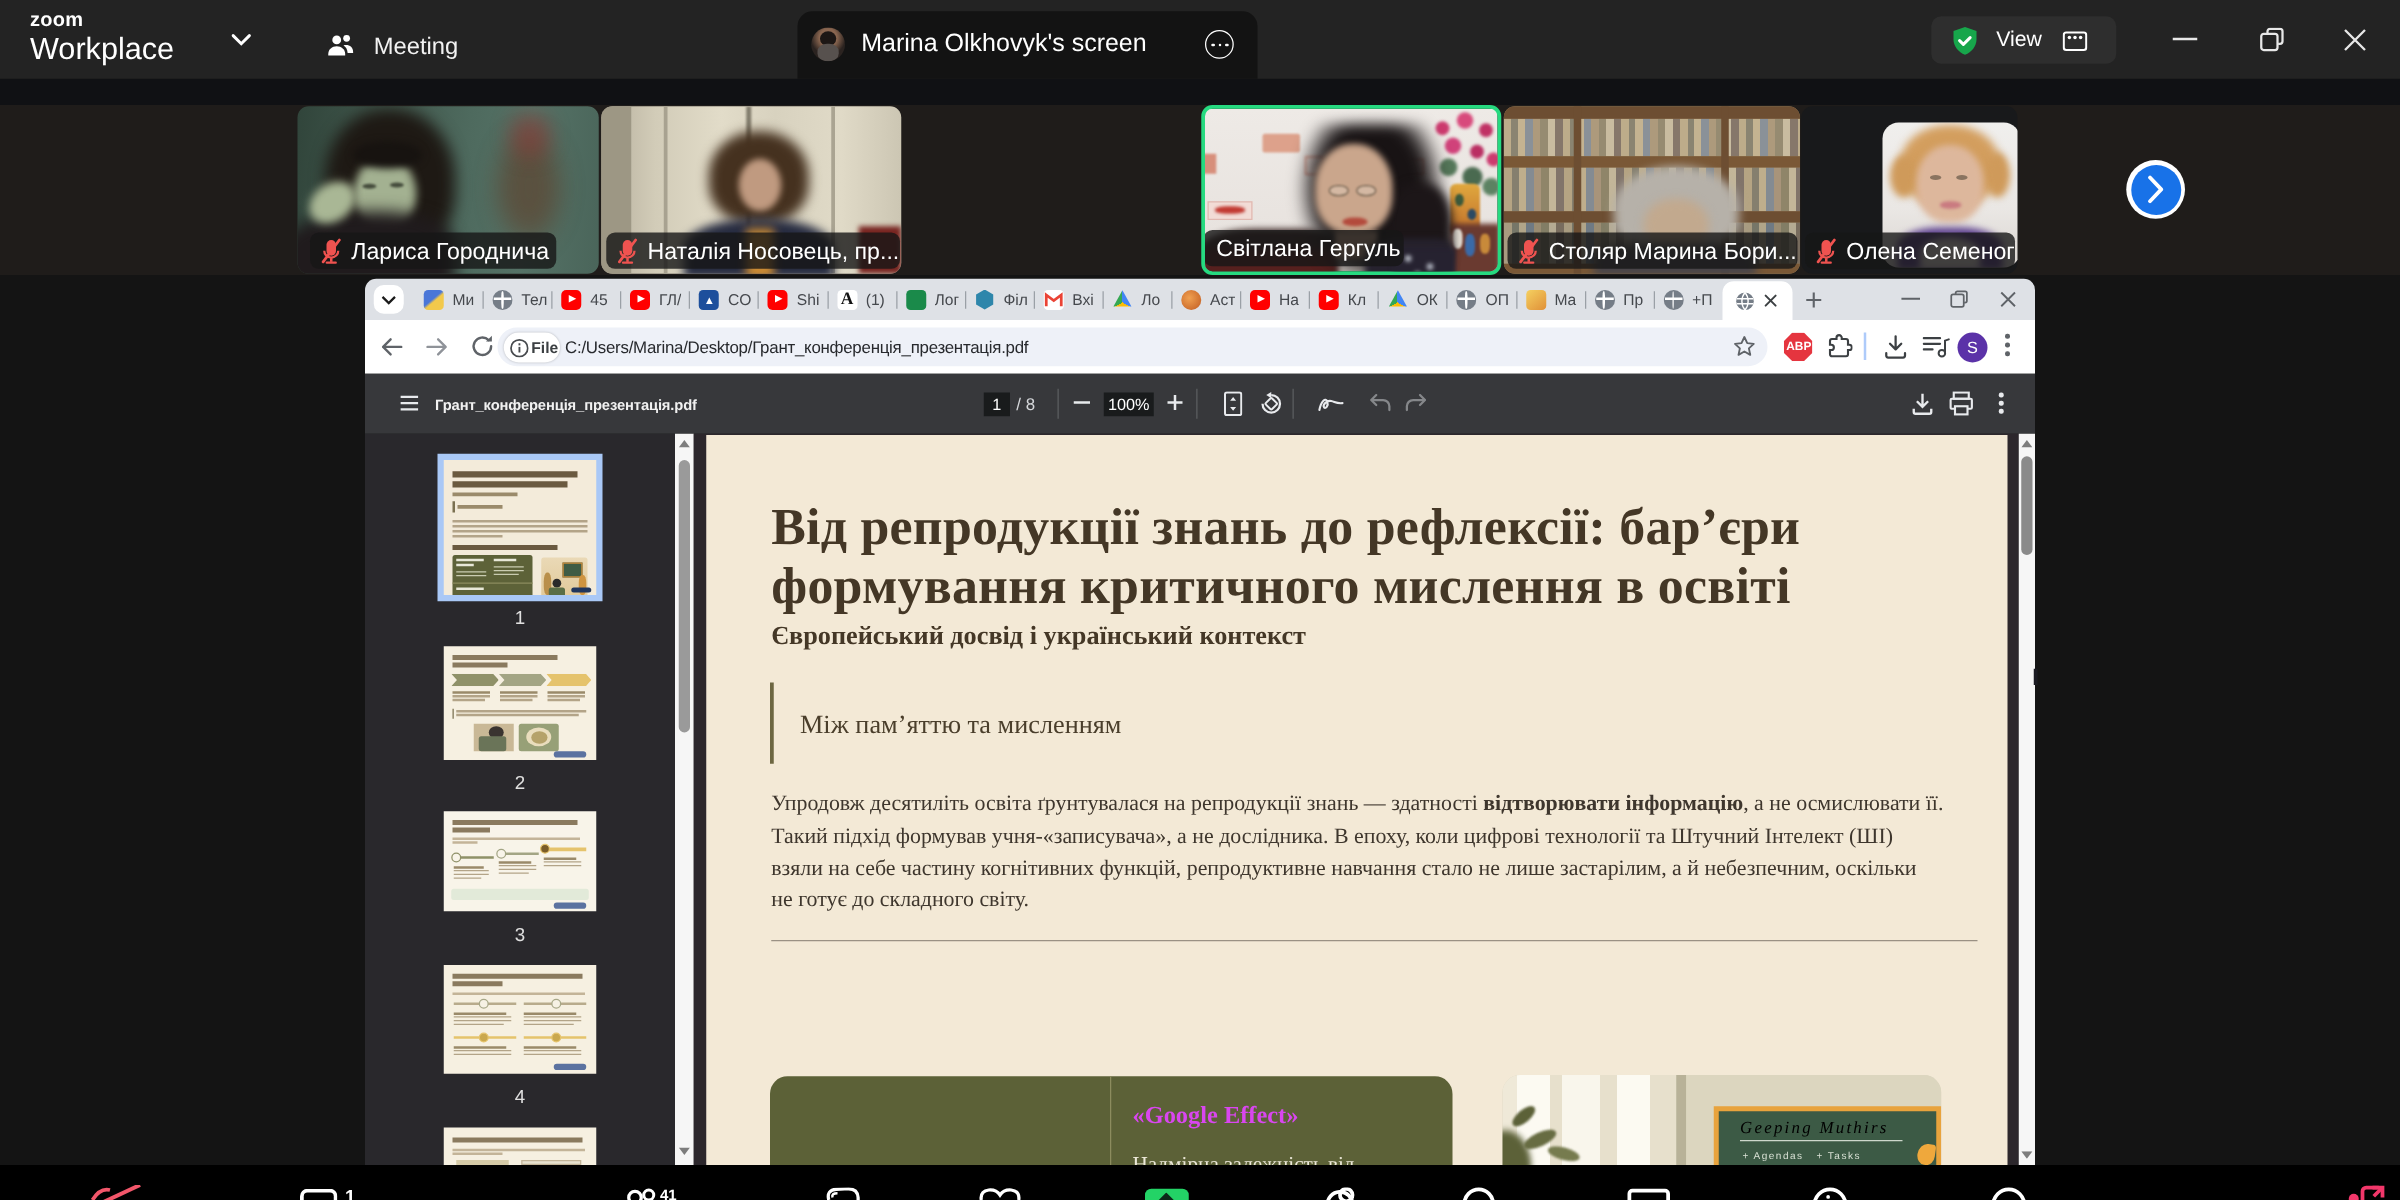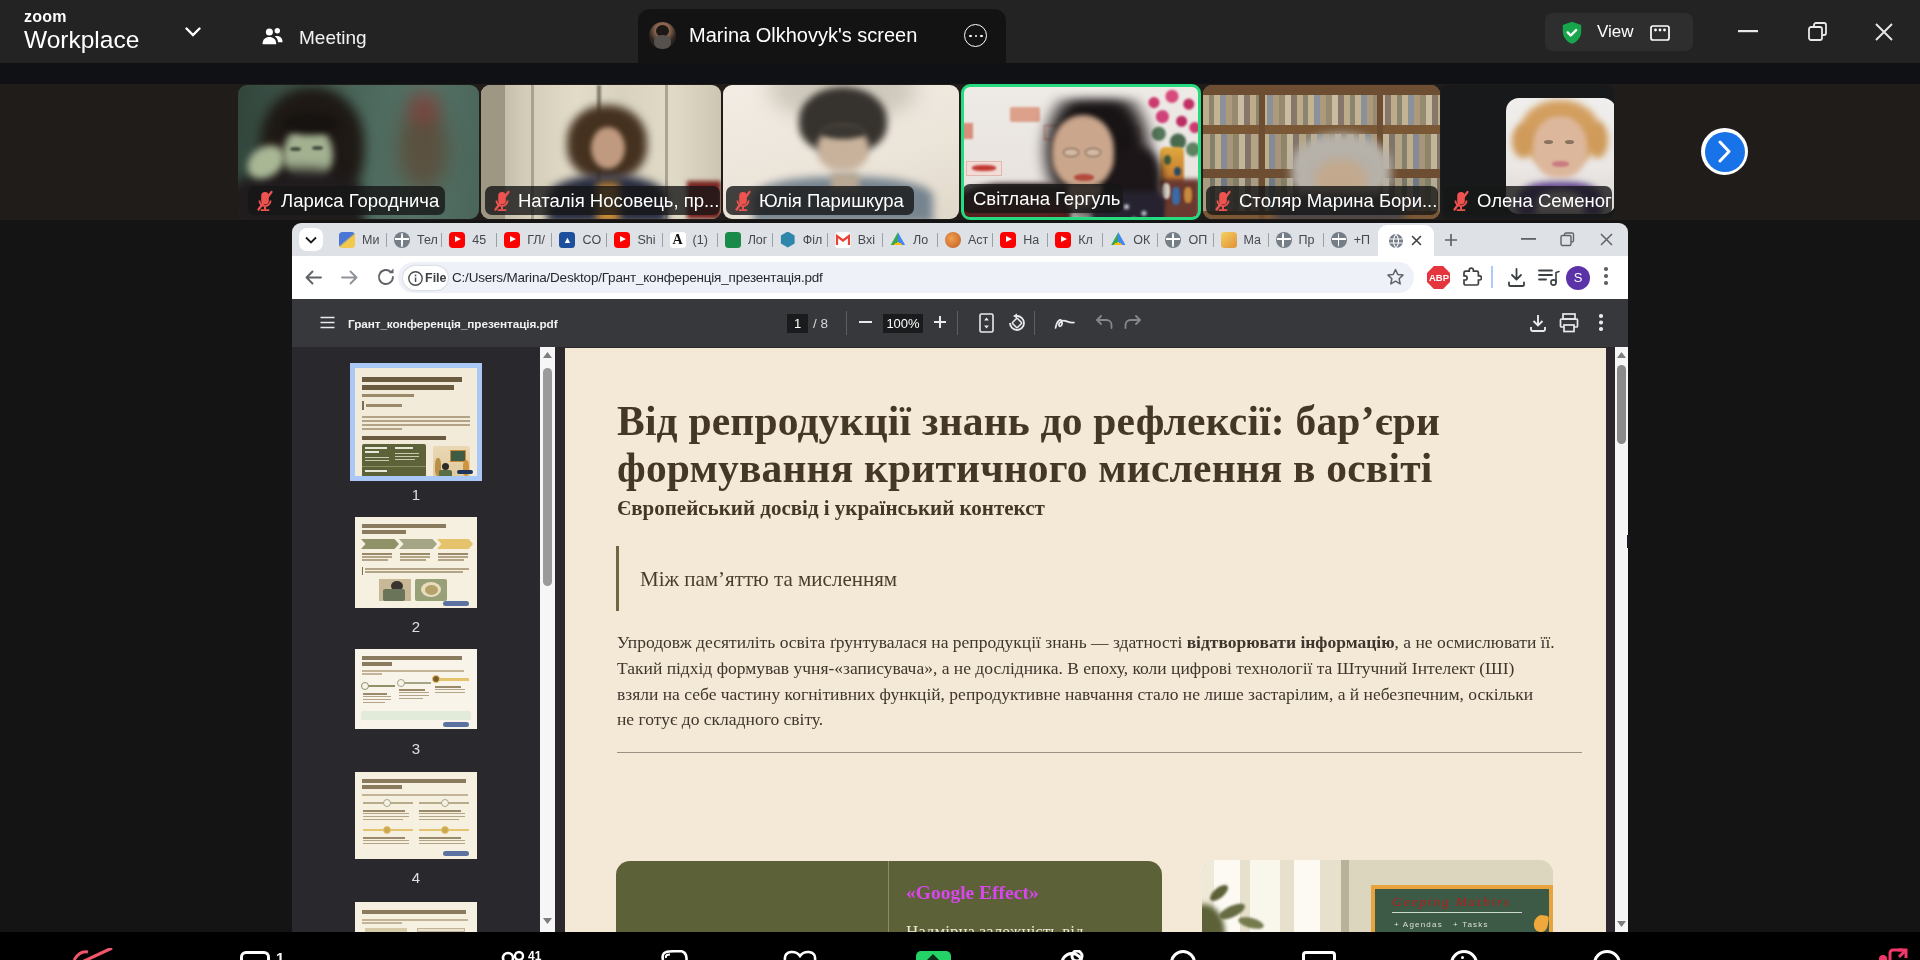--- a/index.html
+++ b/index.html
@@ -193,40 +193,20 @@
             <path d="M3.5 10.5a6.5 6.5 0 0 0 13 0h-1.8a4.7 4.7 0 0 1-9.4 0z"></path>
             <rect x="9" y="16.5" width="2" height="3"></rect>
             <rect x="5.5" y="19.2" width="9" height="1.8" rx=".9"></rect>
           </g>
           <path d="M16.5 2 L3.5 19.5" stroke="#ef5350" stroke-width="2.2" stroke-linecap="round"></path>
         </svg>
       <span class="nm">Лариса Городнича</span>
     </div>
   </div>
 
-  <div class="abs tile" style="left:723px;width:236px;background:linear-gradient(165deg,#f2ece4 0%,#ece5da 55%,#e0d8ca 100%);">
-    <div class="abs" style="left:40px;top:-30px;width:160px;height:70px;background:radial-gradient(ellipse at 50% 50%,#cfc9bd 0 55%,rgba(255,255,255,0) 75%);filter:blur(8px);"></div>
-    <div class="abs" style="left:76px;top:2px;width:88px;height:66px;border-radius:50% 50% 42% 42%;background:#36322d;filter:blur(3.5px);"></div>
-    <div class="abs" style="left:94px;top:42px;width:52px;height:44px;border-radius:46%;background:#c8b29c;filter:blur(3px);"></div>
-    <div class="abs" style="left:96px;top:38px;width:48px;height:16px;border-radius:50%;background:#3a3631;filter:blur(2.5px);"></div>
-    <div class="abs" style="left:30px;top:92px;width:180px;height:46px;border-radius:42% 42% 0 0;background:#76848f;filter:blur(4px);"></div>
-    <div class="abs" style="left:108px;top:88px;width:28px;height:18px;background:#b9a893;filter:blur(3px);"></div>
-    <div class="vlabel" style="left:3px;width:188px;">
-      <svg width="20" height="22" viewBox="0 0 20 22">
-          <g fill="#ef5350">
-            <rect x="6.2" y="2" width="7.6" height="12.5" rx="3.8"></rect>
-            <path d="M3.5 10.5a6.5 6.5 0 0 0 13 0h-1.8a4.7 4.7 0 0 1-9.4 0z"></path>
-            <rect x="9" y="16.5" width="2" height="3"></rect>
-            <rect x="5.5" y="19.2" width="9" height="1.8" rx=".9"></rect>
-          </g>
-          <path d="M16.5 2 L3.5 19.5" stroke="#ef5350" stroke-width="2.2" stroke-linecap="round"></path>
-        </svg>
-      <span class="nm">Юлія Паришкура</span>
-    </div>
-  </div>
 
   <div class="abs tile" style="left:961px;top:84px;width:240px;height:136px;border:3.5px solid #26da80;background:linear-gradient(180deg,#eeeae6 0%,#e8e3df 75%,#d8d2cc 100%);">
     <div class="abs" style="left:46px;top:20px;width:30px;height:15px;background:#dc9a82;border-radius:2px;filter:blur(1px);opacity:.9;"></div>
     <div class="abs" style="left:-3px;top:36px;width:12px;height:16px;background:#d4806a;filter:blur(1px);opacity:.85;"></div>
     <div class="abs" style="left:2px;top:74px;width:36px;height:15px;background:#f2dcd6;border:1px solid #e0b8b0;filter:blur(.5px);"></div>
     <div class="abs" style="left:8px;top:78px;width:24px;height:6px;background:#c23a32;filter:blur(1.2px);border-radius:40%;"></div>
     <div class="abs" style="left:80px;top:38px;width:15px;height:15px;background:#f0e4de;border:1px solid #d4826e;filter:blur(1.3px);"></div>
     <div class="abs" style="left:162px;top:40px;width:13px;height:13px;background:#f0e4de;border:1px solid #d4826e;filter:blur(1.3px);"></div>
     <div class="abs" style="left:178px;top:0px;width:60px;height:78px;background:
       radial-gradient(circle at 20% 20%,#cc3a6e 0 5px,transparent 6px),
@@ -687,21 +667,21 @@
     <div class="abs" style="left:0;top:0;width:146px;height:72px;background:
       linear-gradient(90deg,#efe9d8 0 12px,#fcfaf2 12px 38px,#e7e0cc 38px 48px,#f9f6ec 48px 78px,#e7e0cc 78px 92px,#fcfaf2 92px 118px,#e7e0cc 118px 146px);"></div>
     <div class="abs" style="left:139px;top:0;width:8px;height:72px;background:#b8b298;"></div>
     <div class="abs" style="left:147px;top:0;width:204px;height:72px;background:#dcd6bf;"></div>
     <div class="abs" style="left:-8px;top:40px;width:34px;height:42px;background:radial-gradient(ellipse at 30% 80%,#5c6138 0 55%,transparent 68%);filter:blur(2px);"></div>
     <div class="abs" style="left:16px;top:46px;width:28px;height:11px;border-radius:50%;background:#676c42;transform:rotate(-25deg);filter:blur(1px);"></div>
     <div class="abs" style="left:36px;top:58px;width:26px;height:10px;border-radius:50%;background:#767b4e;transform:rotate(15deg);filter:blur(1px);"></div>
     <div class="abs" style="left:6px;top:28px;width:22px;height:10px;border-radius:50%;background:#5c6138;transform:rotate(-40deg);filter:blur(1px);"></div>
     <div class="abs" style="left:169px;top:25px;width:182px;height:47px;background:#e8a33d;"></div>
     <div class="abs" style="left:173px;top:29px;width:174px;height:43px;background:#3c5a45;"></div>
-    <div class="abs serif" style="left:190px;top:34px;width:150px;color:#b91c1c;font-size:13.5px;letter-spacing:1.8px;font-style:italic;">Geeping Muthirs</div>
+    <div class="abs serif" style="left:190px;top:34px;width:150px;color:#000000;font-size:13.5px;letter-spacing:1.8px;font-style:italic;">Geeping Muthirs</div>
     <div class="abs" style="left:190px;top:52px;width:130px;height:1.2px;background:#cdd8cc;"></div>
     <div class="abs" style="left:192px;top:60px;color:#d8e0d4;font-size:8px;letter-spacing:1.2px;">+ Agendas&nbsp;&nbsp;&nbsp;+ Tasks</div>
     <div class="abs" style="left:332px;top:55px;width:14px;height:17px;background:#efa83c;border-radius:60% 20% 50% 50%;transform:rotate(8deg);"></div>
   </div>
 
   <div class="abs" id="botbar">
     <svg class="abs" style="left:72px;top:16px" width="42" height="14" viewBox="0 0 42 14">
         <path d="M2 12 Q8 2 16 4" fill="none" stroke="#f2566a" stroke-width="3"></path>
         <path d="M40 0 L10 14" stroke="#f2566a" stroke-width="3.2"></path>
       </svg>

